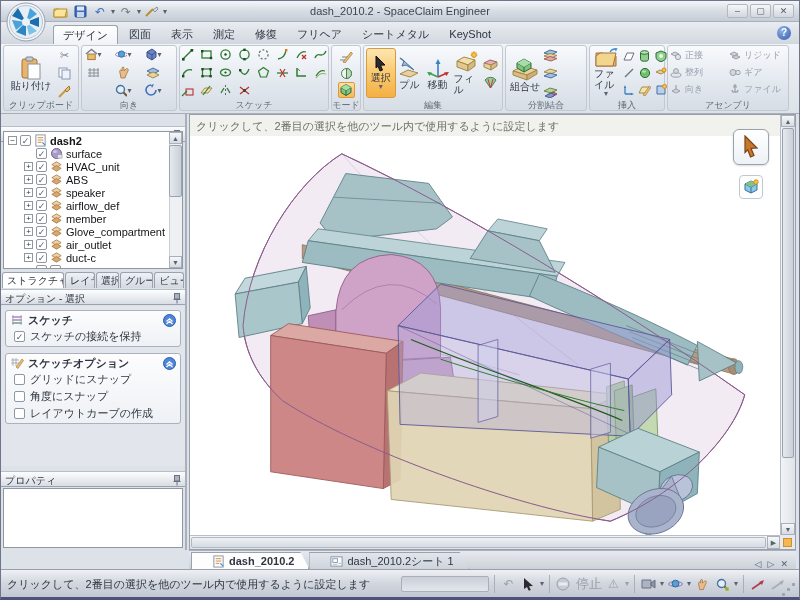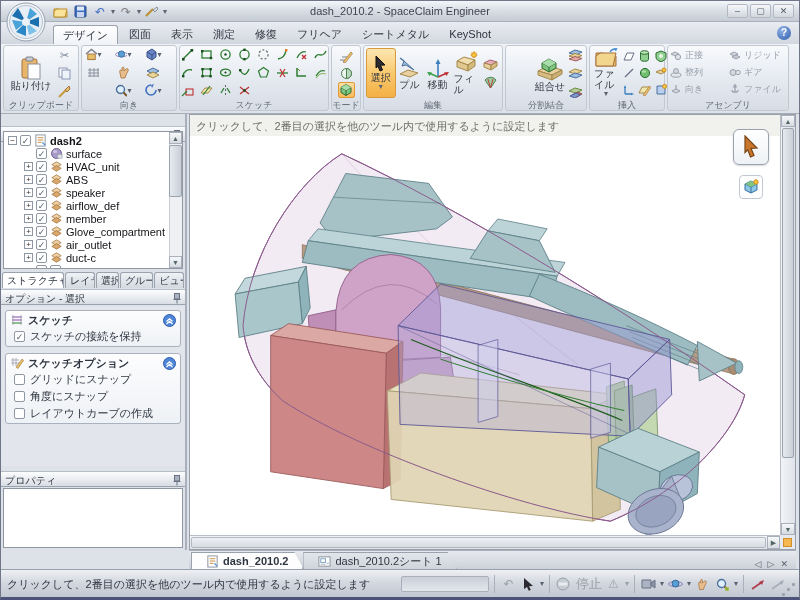--- a/index.html
+++ b/index.html
@@ -87,21 +87,21 @@
            border-radius:4px;display:flex;align-items:center;justify-content:center;}
   .vsb{position:absolute;right:0;top:0;bottom:14px;width:15px;background:linear-gradient(90deg,#f2f4f6,#dfe3e9);
        border-left:1px solid #b8bec8;}
   .hsb{position:absolute;left:0;right:15px;bottom:0;height:14px;background:linear-gradient(#f2f4f6,#dfe3e9);
        border-top:1px solid #b8bec8;display:flex;}
   .corner{position:absolute;right:0;bottom:0;width:15px;height:14px;background:#e6e9ee;display:flex;align-items:center;justify-content:center;}
   .cornersq{width:9px;height:9px;background:#f6b74e;border:1px solid #cf8f2a;}
   
   .dtabs{position:absolute;left:188px;right:3px;bottom:28px;height:19px;background:linear-gradient(#e7eaef,#ccd1d9);
          border-top:1px solid #aab0bb;display:flex;align-items:flex-end;padding-left:2px;}
-  .dt{height:17px;display:flex;align-items:center;gap:4px;font-size:11px;color:#2f3540;padding:0 14px 0 14px;
+  .dt{height:17px;display:flex;align-items:center;gap:4px;font-size:11px;color:#2f3540;padding:0 14px 0 20px;
       clip-path:polygon(0 0,calc(100% - 9px) 0,100% 100%,0 100%);background:linear-gradient(#e2e6eb,#cfd4dc);
       border:1px solid #9aa2ae;border-bottom:none;}
   .dt.act{background:#fdfdfd;font-weight:bold;}
   .dnav{margin-left:auto;display:flex;gap:6px;align-items:center;padding-right:8px;font-size:9px;color:#5a6270;}
   
   .sb{position:absolute;left:0;right:0;bottom:0;height:28px;background:linear-gradient(#eef0f4,#d4d8e0 45%,#c2c8d2);
       border-top:1px solid #98a0ac;}
   .sbmsg{position:absolute;left:6px;top:7px;font-size:11px;color:#2f3540;white-space:nowrap;}
   .sbright{position:absolute;right:4px;top:3px;height:22px;display:flex;align-items:center;gap:3px;}
   .sunken{width:88px;height:16px;background:linear-gradient(#c9ced7,#e3e7ec);border:1px solid #aab0bb;border-radius:2px;}
@@ -499,21 +499,21 @@
                 <path d="M7.5,12 L2,4 A7,7 0 0 1 13,4 Z" fill="#9fc89f" stroke="#4a7f4e"></path>
                 <path d="M7.5,12 L5,3.2 M7.5,12 L10,3.2" stroke="#c03030" stroke-width=".9"></path>
               </svg>
           </span>
         </div>
       </div>
       <div class="gl">編集</div>
     </div>
 
     <div class="grp" style="width:82px">
-      <div class="gc" style="justify-content:flex-end">
+      <div class="gc" style="justify-content:flex-start">
         <div class="big">
           <svg width="28" height="26" viewBox="0 0 28 26">
               <path d="M2,16 L12,11 L26,15 L16,20 Z" fill="#e8cf9e" stroke="#a4894a"></path>
               <path d="M2,16 L2,20 L16,25 L16,20 Z" fill="#d8bc86" stroke="#a4894a"></path>
               <path d="M16,20 L26,15 L26,19 L16,25 Z" fill="#ccae78" stroke="#a4894a"></path>
               <path d="M6,8 L13,4 L20,8 L20,13 L13,17 L6,13 Z" fill="#7fc47f" stroke="#2e6b32"></path>
               <path d="M6,8 L13,12 L20,8" fill="none" stroke="#2e6b32"></path>
               <path d="M13,12 L13,17" stroke="#2e6b32"></path>
               <path d="M6,8 L13,4 L20,8 L13,12 Z" fill="#a8dca8"></path>
             </svg>

